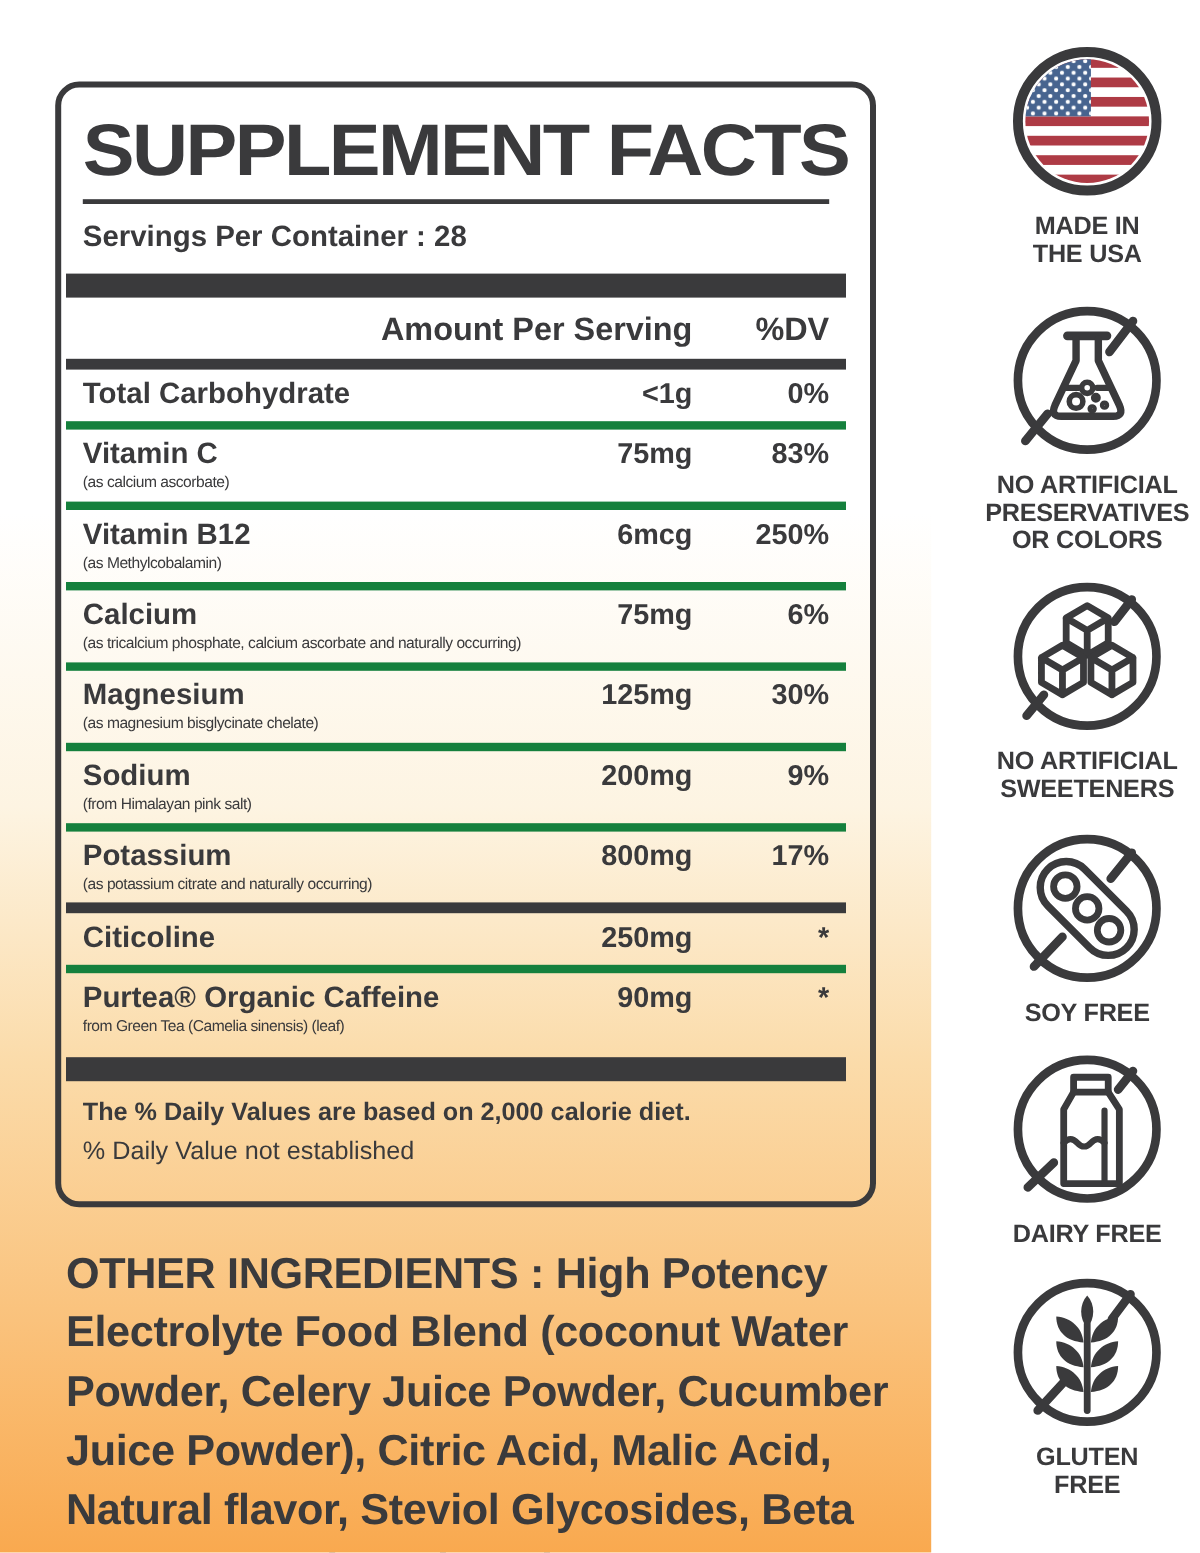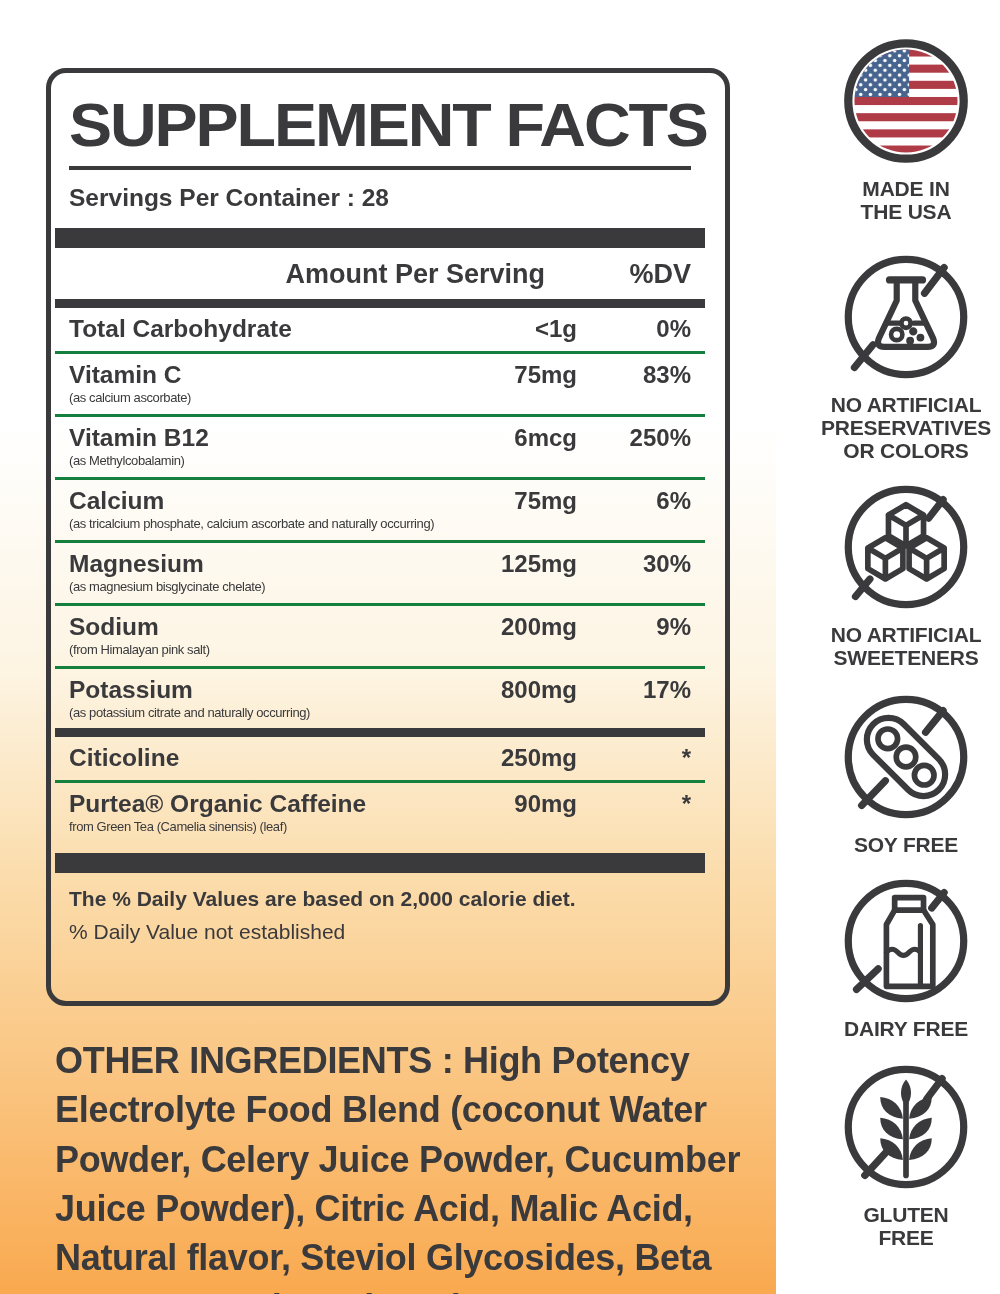--- a/index.html
+++ b/index.html
@@ -11,25 +11,25 @@
   
   .panel{position:absolute;left:46px;top:68px;width:684px;height:938px;box-sizing:border-box;
          border:5px solid #3a3a3c;border-radius:20px;padding:8px 34px 0 18px;background:transparent;}
   .title{font-size:61px;font-weight:bold;letter-spacing:-2px;line-height:1.0;margin:14px 0 10px 0;
          white-space:nowrap;transform:scaleX(1.06);transform-origin:left center;}
   .title-rule{border-top:4px solid #3a3a3c;margin:0 0 12px 0;}
   .serving-line{font-size:24.5px;font-weight:bold;line-height:1.34;}
   .bar{background:#3a3a3c;margin:0 -14px;}
   .bar-xl{height:20px;margin-top:13px;}
   .bar-md{height:9px;}
-  .col-header{display:flex;align-items:baseline;padding:11px 0 9px 0;font-size:27px;font-weight:bold;gap:32px;}
+  .col-header{display:flex;align-items:baseline;padding:11px 0 9px 0;font-size:27px;font-weight:bold;}
   .col-header .sp{flex:1;}
   .col-header .dvh{width:114px;text-align:right;}
   .rows .row{margin:0 -14px;padding:7px 14px 8px 14px;}
-  .rows .row + .row{border-top:3px solid #15803d;}
+  .rows .row + .row{border-top:7px solid #15803d;}
   .row-main{display:flex;align-items:baseline;}
   .row-main .nm{flex:1;font-size:24.5px;font-weight:bold;line-height:1.05;}
   .row-main .amt{width:170px;text-align:right;font-size:24px;font-weight:bold;}
   .row-main .dv{width:114px;text-align:right;font-size:24px;font-weight:bold;}
   .sub{font-size:13px;letter-spacing:-0.4px;line-height:1.15;margin-top:2px;}
   .footnote{font-size:21px;margin-top:9px;}
   .footnote.strong{font-weight:bold;margin-top:14px;}
 
   
   .ingredients{position:absolute;left:55px;top:1036px;width:700px;font-size:36px;font-weight:bold;

